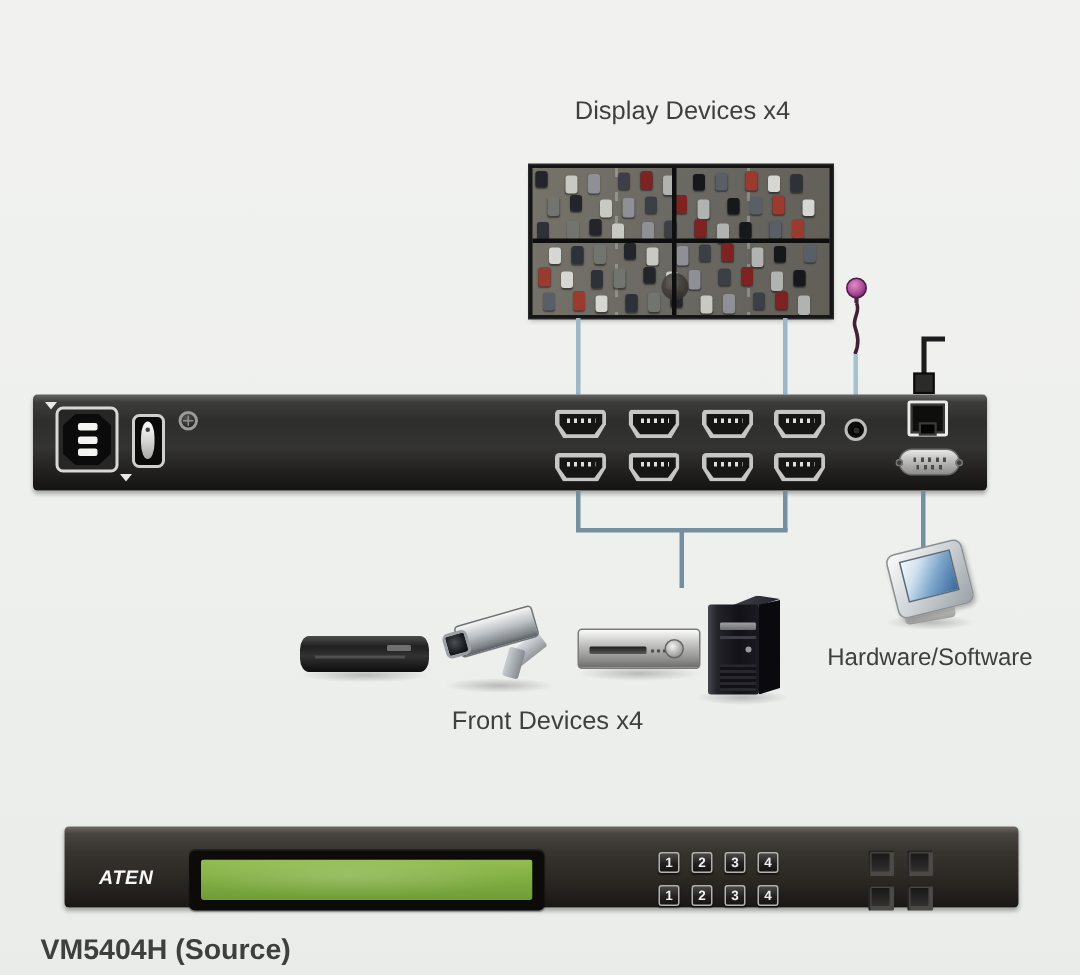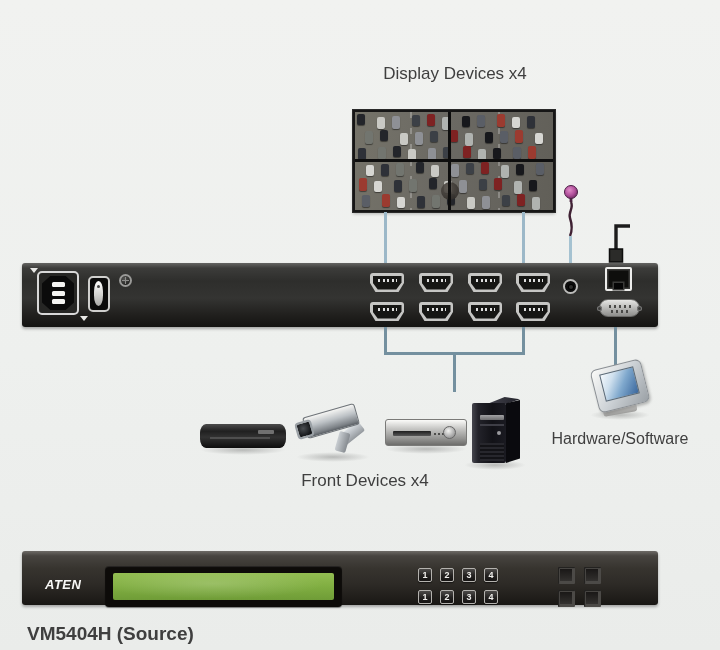--- a/index.html
+++ b/index.html
@@ -26,21 +26,21 @@
             background:radial-gradient(circle at 40% 35%,#55504a,#332f2b 75%);opacity:.9;}
 
   
   .vline{width:3px;background:var(--line-top,#9cb8c8);}
   .bline{background:var(--line-bottom,#74909f);}
 
   
   .chassis{left:22px;width:636px;border-radius:3px;box-shadow:0 2px 3px rgba(0,0,0,.3);
            background:linear-gradient(180deg,#646462 0%,#3c3c3a 8%,#2e2e2c 28%,#343432 55%,#201f1d 82%,#141412 100%);}
   .rear{top:263px;height:64px;}
-  .front{top:551px;height:54px;background:linear-gradient(180deg,#6d6a66 0%,#474440 9%,#37342f 32%,#2d2a26 62%,#191714 100%);}
+  .front{top:551px;height:54px;background:linear-gradient(180deg,#6d6a66 0%,#474440 9%,#37342f 32%,#2d2a26 62%,#191714 100%);margin-left:21px;}
   .dev-label{font-size:19px;font-weight:700;}
 
   
   .socket{left:15px;top:8px;width:42px;height:44px;border:2px solid #d8d8d8;border-radius:5px;
           background:#262624;box-sizing:border-box;}
   .socket-in{position:absolute;inset:3px;background:#0b0b0b;
              clip-path:polygon(26% 0,74% 0,100% 22%,100% 78%,74% 100%,26% 100%,0 78%,0 22%);
              display:flex;flex-direction:column;align-items:center;justify-content:space-evenly;padding:3px 0;}
   .pin{width:13px;height:5px;background:#f4f4f2;border-radius:1.5px;}
   .warn{width:0;height:0;border-left:4px solid transparent;border-right:4px solid transparent;border-top:5px solid #e8e8e6;}

